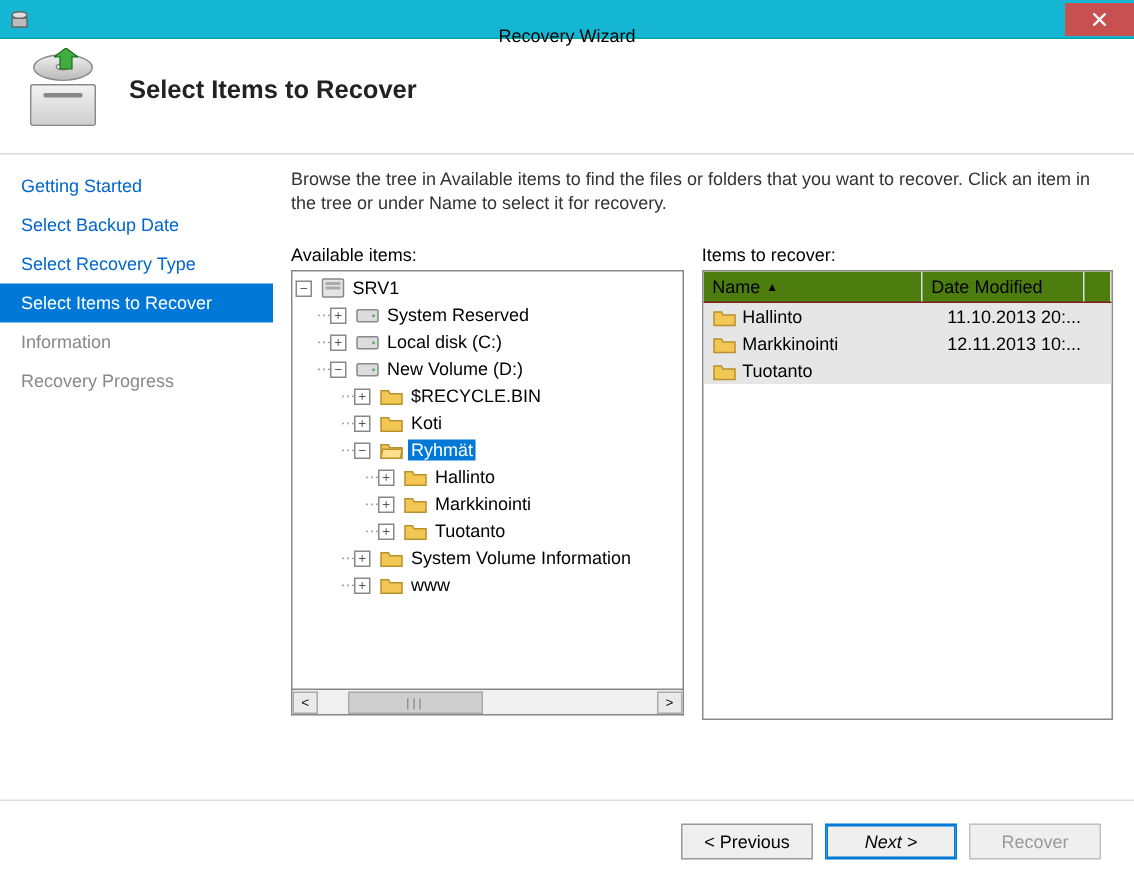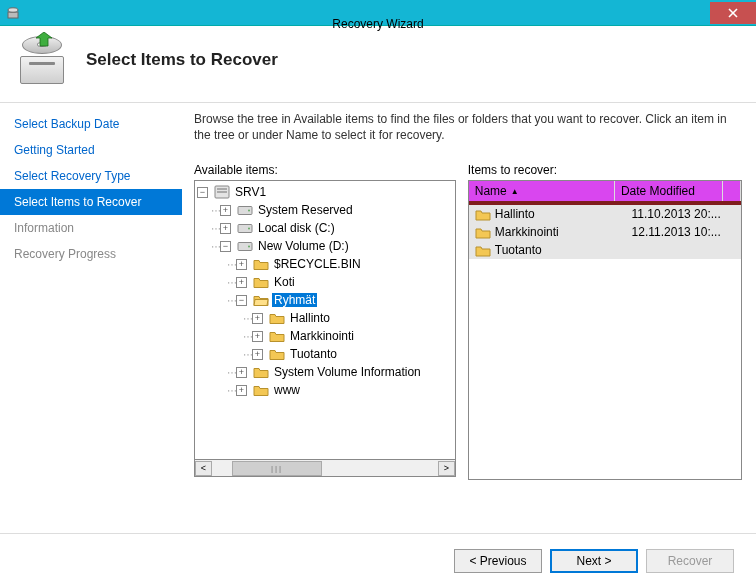--- a/index.html
+++ b/index.html
@@ -43,38 +43,38 @@
   .tree-row .dots { color:#999; letter-spacing:-1px; font-size:10px; }
   .tree-row .icon { width:16px; height:14px; margin:0 3px; }
   .tree-row .label { padding:0 2px; }
   .tree-row.selected .label { background:#0078d7; color:#fff; }
 
   .folder-svg { width:16px; height:13px; }
   .drive-svg { width:16px; height:13px; }
   .server-svg { width:16px; height:14px; }
 
   .list-box { border:1px solid #888; height:300px; background:#fff; font-size:12px; overflow:auto; }
-  .list-header { display:flex; background:#d946ef; border-bottom:4px solid #7f1d1d; }
+  .list-header { display:flex; background:#4d7c0f; border-bottom:1px solid #7f1d1d; }
   .list-header div { padding:3px 6px; border-right:1px solid #ddd; font-size:12px; }
   .col-name { flex:1.4; display:flex; align-items:center; gap:4px; }
   .col-date { flex:1; }
   .sort-arrow { font-size:8px; }
   .list-row { display:flex; }
   .list-row.sel { background:#e6e6e6; }
   .list-row div { padding:2px 6px; overflow:hidden; text-overflow:ellipsis; white-space:nowrap; }
   .list-row .col-name { display:flex; align-items:center; gap:4px; }
 
   .hscroll { height:17px; border:1px solid #888; border-top:none; display:flex; align-items:center; background:#f0f0f0; }
   .hscroll-btn { width:17px; height:15px; border:1px solid #aaa; background:#eaeaea; display:flex; align-items:center; justify-content:center; font-size:9px; }
   .hscroll-track { flex:1; height:15px; position:relative; }
   .hscroll-thumb { position:absolute; left:20px; width:90px; top:0; bottom:0; background:#cfcfcf; border:1px solid #aaa; display:flex; align-items:center; justify-content:center; font-size:8px; letter-spacing:2px; color:#777; }
 
   .footer { height:54px; border-top:1px solid #ddd; display:flex; align-items:center; justify-content:flex-end; gap:8px; padding:0 22px; }
   .btn { width:88px; height:24px; border:1px solid #999; background:#efefef; font-size:12px; color:#000; display:flex; align-items:center; justify-content:center; }
-  .btn.default { border:1px solid #0078d7; outline:1px solid #0078d7; outline-offset:-2px; }
+  .btn.default { border:1px solid #0078d7; outline:1px solid #0078d7; outline-offset:-2px;font-style:italic; }
   .btn.disabled { color:#9a9a9a; border-color:#c0c0c0; }
 </style>
 </head>
 <body>
 
 <div class="titlebar">
   <div class="titlebar-icon">
     <svg width="14" height="14" viewBox="0 0 14 14">
         <rect x="2" y="6" width="10" height="6" fill="#bbb" stroke="#666"></rect>
         <ellipse cx="7" cy="4" rx="5" ry="2.2" fill="#ddd" stroke="#666"></ellipse>
@@ -100,22 +100,22 @@
         </svg>
       <div class="case">
           <div class="case-slot"></div>
         </div>
     </div>
     <div class="header-title">Select Items to Recover</div>
   </div>
 
   <div class="body">
     <div class="sidebar">
+      <div class="step done">Getting Started</div>
       <div class="step done">Select Backup Date</div>
-      <div class="step done">Getting Started</div>
       <div class="step done">Select Recovery Type</div>
       <div class="step current">Select Items to Recover</div>
       <div class="step future">Information</div>
       <div class="step future">Recovery Progress</div>
     </div>
 
     <div class="content">
       <div class="instructions">Browse the tree in Available items to find the files or folders that you want to recover. Click an item in the tree or under Name to select it for recovery.</div>
 
       <div class="panels">

